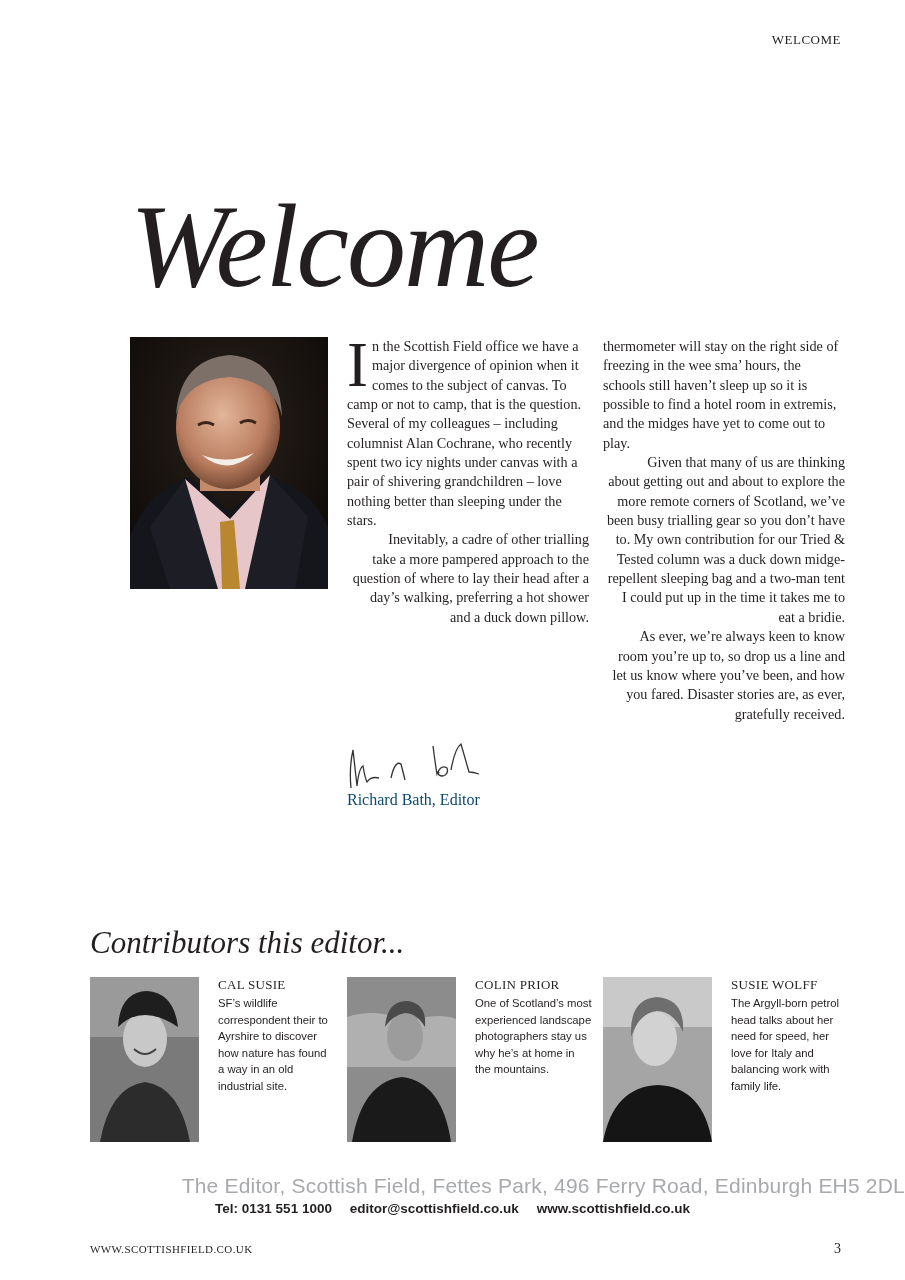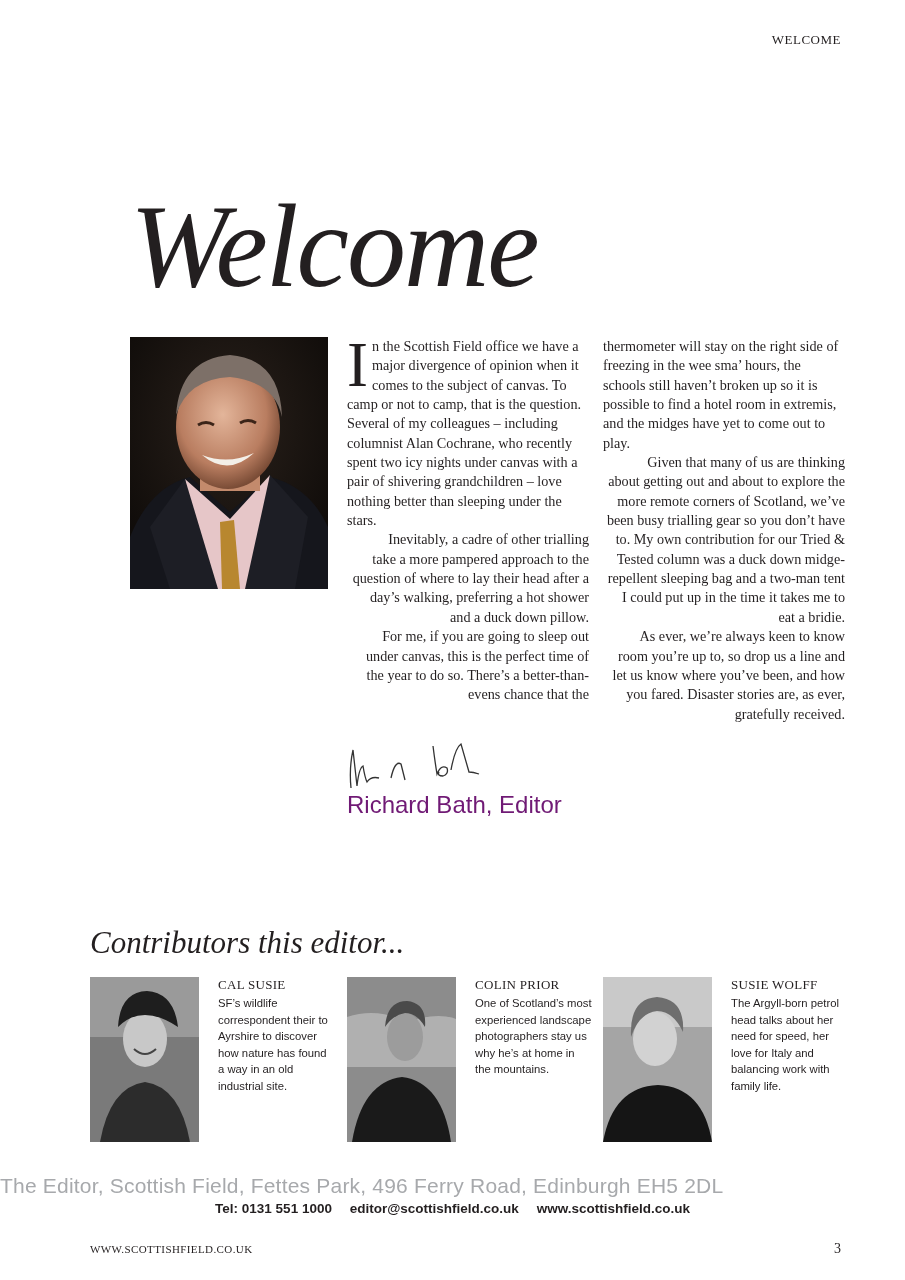--- a/index.html
+++ b/index.html
@@ -7,27 +7,27 @@
   .section-tag { position:absolute; top:32px; right:64px; font-family:"Liberation Serif", serif; font-size:13px; letter-spacing:0.5px; color:#231f20; }
   .title { position:absolute; left:130px; top:188px; font-family:"Liberation Serif", serif; font-style:italic; font-size:118px; line-height:1; letter-spacing:-2px; color:#231f20; }
   .editor-photo { position:absolute; left:130px; top:337px; width:198px; height:252px; background:#120e0c; overflow:hidden; }
   .col { position:absolute; top:337px; width:240px; font-family:"Liberation Serif", serif; font-size:14.2px; line-height:19.35px; color:#231f20; }
   .col1 { left:347px; width:242px; }
   .col2 { left:603px; width:242px; }
   .col p { margin:0; }
   .col p.indent { text-indent:18px;text-align:right; }
   .dropcap { float:left; font-size:63px; line-height:52px; margin:2px 4px -4px 0; font-family:"Liberation Serif", serif; }
   .signature { position:absolute; left:345px; top:738px; width:140px; height:56px; }
-  .sig-name { position:absolute; left:347px; top:791px; font-family:Liberation Sans, sans-serif; font-size:24px; color:#701a75; }
+  .sig-name { position:absolute; left:347px; top:791px; font-family:Liberation Serif, serif; font-size:16px; color:#0c4a6e; }
   .contrib-heading { position:absolute; left:90px; top:925px; font-family:"Liberation Serif", serif; font-style:italic; font-size:31px; color:#231f20; }
   .contrib { position:absolute; top:977px; }
   .contrib .photo { position:absolute; left:0; top:0; width:109px; height:165px; background:#555; overflow:hidden; }
   .contrib .name { position:absolute; left:128px; top:0; font-family:"Liberation Serif", serif; font-size:13px; letter-spacing:0.3px; white-space:nowrap; }
   .contrib .desc { position:absolute; left:128px; top:18px; width:118px; font-family:"Liberation Sans", sans-serif; font-size:11.3px; line-height:16.5px; color:#231f20; }
-  .address { position:absolute; left:0; width:905px; top:1174px; text-align:left; font-family:"Liberation Sans", sans-serif; font-weight:300; font-size:21px; color:#a7a9ac; letter-spacing:0.2px; }
+  .address { position:absolute; left:0; width:905px; top:1174px; text-align:right; font-family:"Liberation Sans", sans-serif; font-weight:300; font-size:21px; color:#a7a9ac; letter-spacing:0.2px; }
   .contacts { position:absolute; left:0; width:905px; top:1201px; text-align:center; font-family:"Liberation Sans", sans-serif; font-weight:bold; font-size:13.5px; color:#231f20; }
   .contacts span { margin:0 7px; }
   .footer-url { position:absolute; left:90px; top:1243px; font-family:"Liberation Serif", serif; font-size:11px; letter-spacing:0.4px; }
   .page-num { position:absolute; right:64px; top:1241px; font-family:"Liberation Serif", serif; font-size:14px; }
   svg { display:block; }
 </style>
 </head>
 <body>
 
 <div class="section-tag">WELCOME</div>
@@ -67,25 +67,24 @@
     <path d="M72 118 Q98 140 124 116 Q98 128 72 118 Z" fill="#f3efe8"></path>
 
     <path d="M68 88 Q76 83 84 88" stroke="#3b2418" stroke-width="3" fill="none"></path>
     <path d="M110 86 Q118 81 126 86" stroke="#3b2418" stroke-width="3" fill="none"></path>
   </svg>
 </div>
 
 <div class="col col1">
   <p><span class="dropcap">I</span><span>n the Scottish Field office we have a major divergence of opinion when it comes to the subject of canvas. To camp or not to camp, that is the question. Several of my colleagues – including columnist Alan Cochrane, who recently spent two icy nights under canvas with a pair of shivering grandchildren – love nothing better than sleeping under the stars.</span></p>
   <p class="indent">Inevitably, a cadre of other trialling take a more pampered approach to the question of where to lay their head after a day’s walking, preferring a hot shower and a duck down pillow.</p>
-  <p class="indent">For me, if you are going to sleep out under canvas, this is the perfect time of the year to do so. There’s a better-than-evens chance that the</p>
 </div>
 
 <div class="col col2">
-  <p>thermometer will stay on the right side of freezing in the wee sma’ hours, the schools still haven’t broken up so it is possible to find a hotel room in extremis, and the midges have yet to come out to play.</p>
+  <p>thermometer will stay on the right side of freezing in the wee sma’ hours, the schools still haven’t sleep up so it is possible to find a hotel room in extremis, and the midges have yet to come out to play.</p>
   <p class="indent">Given that many of us are thinking about getting out and about to explore the more remote corners of Scotland, we’ve been busy trialling gear so you don’t have to. My own contribution for our Tried &amp; Tested column was a duck down midge-repellent sleeping bag and a two-man tent I could put up in the time it takes me to eat a bridie.</p>
   <p class="indent">As ever, we’re always keen to know room you’re up to, so drop us a line and let us know where you’ve been, and how you fared. Disaster stories are, as ever, gratefully received.</p>
 </div>
 
 <div class="signature">
   <svg width="140" height="56" viewBox="0 0 140 56">
     <path d="M6 50 Q4 30 8 12 Q10 30 12 48 Q14 30 18 28 Q20 40 22 44 Q26 38 34 40" stroke="#333" stroke-width="1.3" fill="none"></path>
     <path d="M46 40 Q50 22 56 26 Q58 34 60 42" stroke="#333" stroke-width="1.3" fill="none"></path>
     <path d="M88 8 Q90 24 92 36 Q96 26 102 30 Q104 36 98 38 Q92 38 94 34" stroke="#333" stroke-width="1.3" fill="none"></path>
     <path d="M106 32 Q110 10 116 6 Q120 20 124 34 Q128 34 134 36" stroke="#333" stroke-width="1.3" fill="none"></path>

